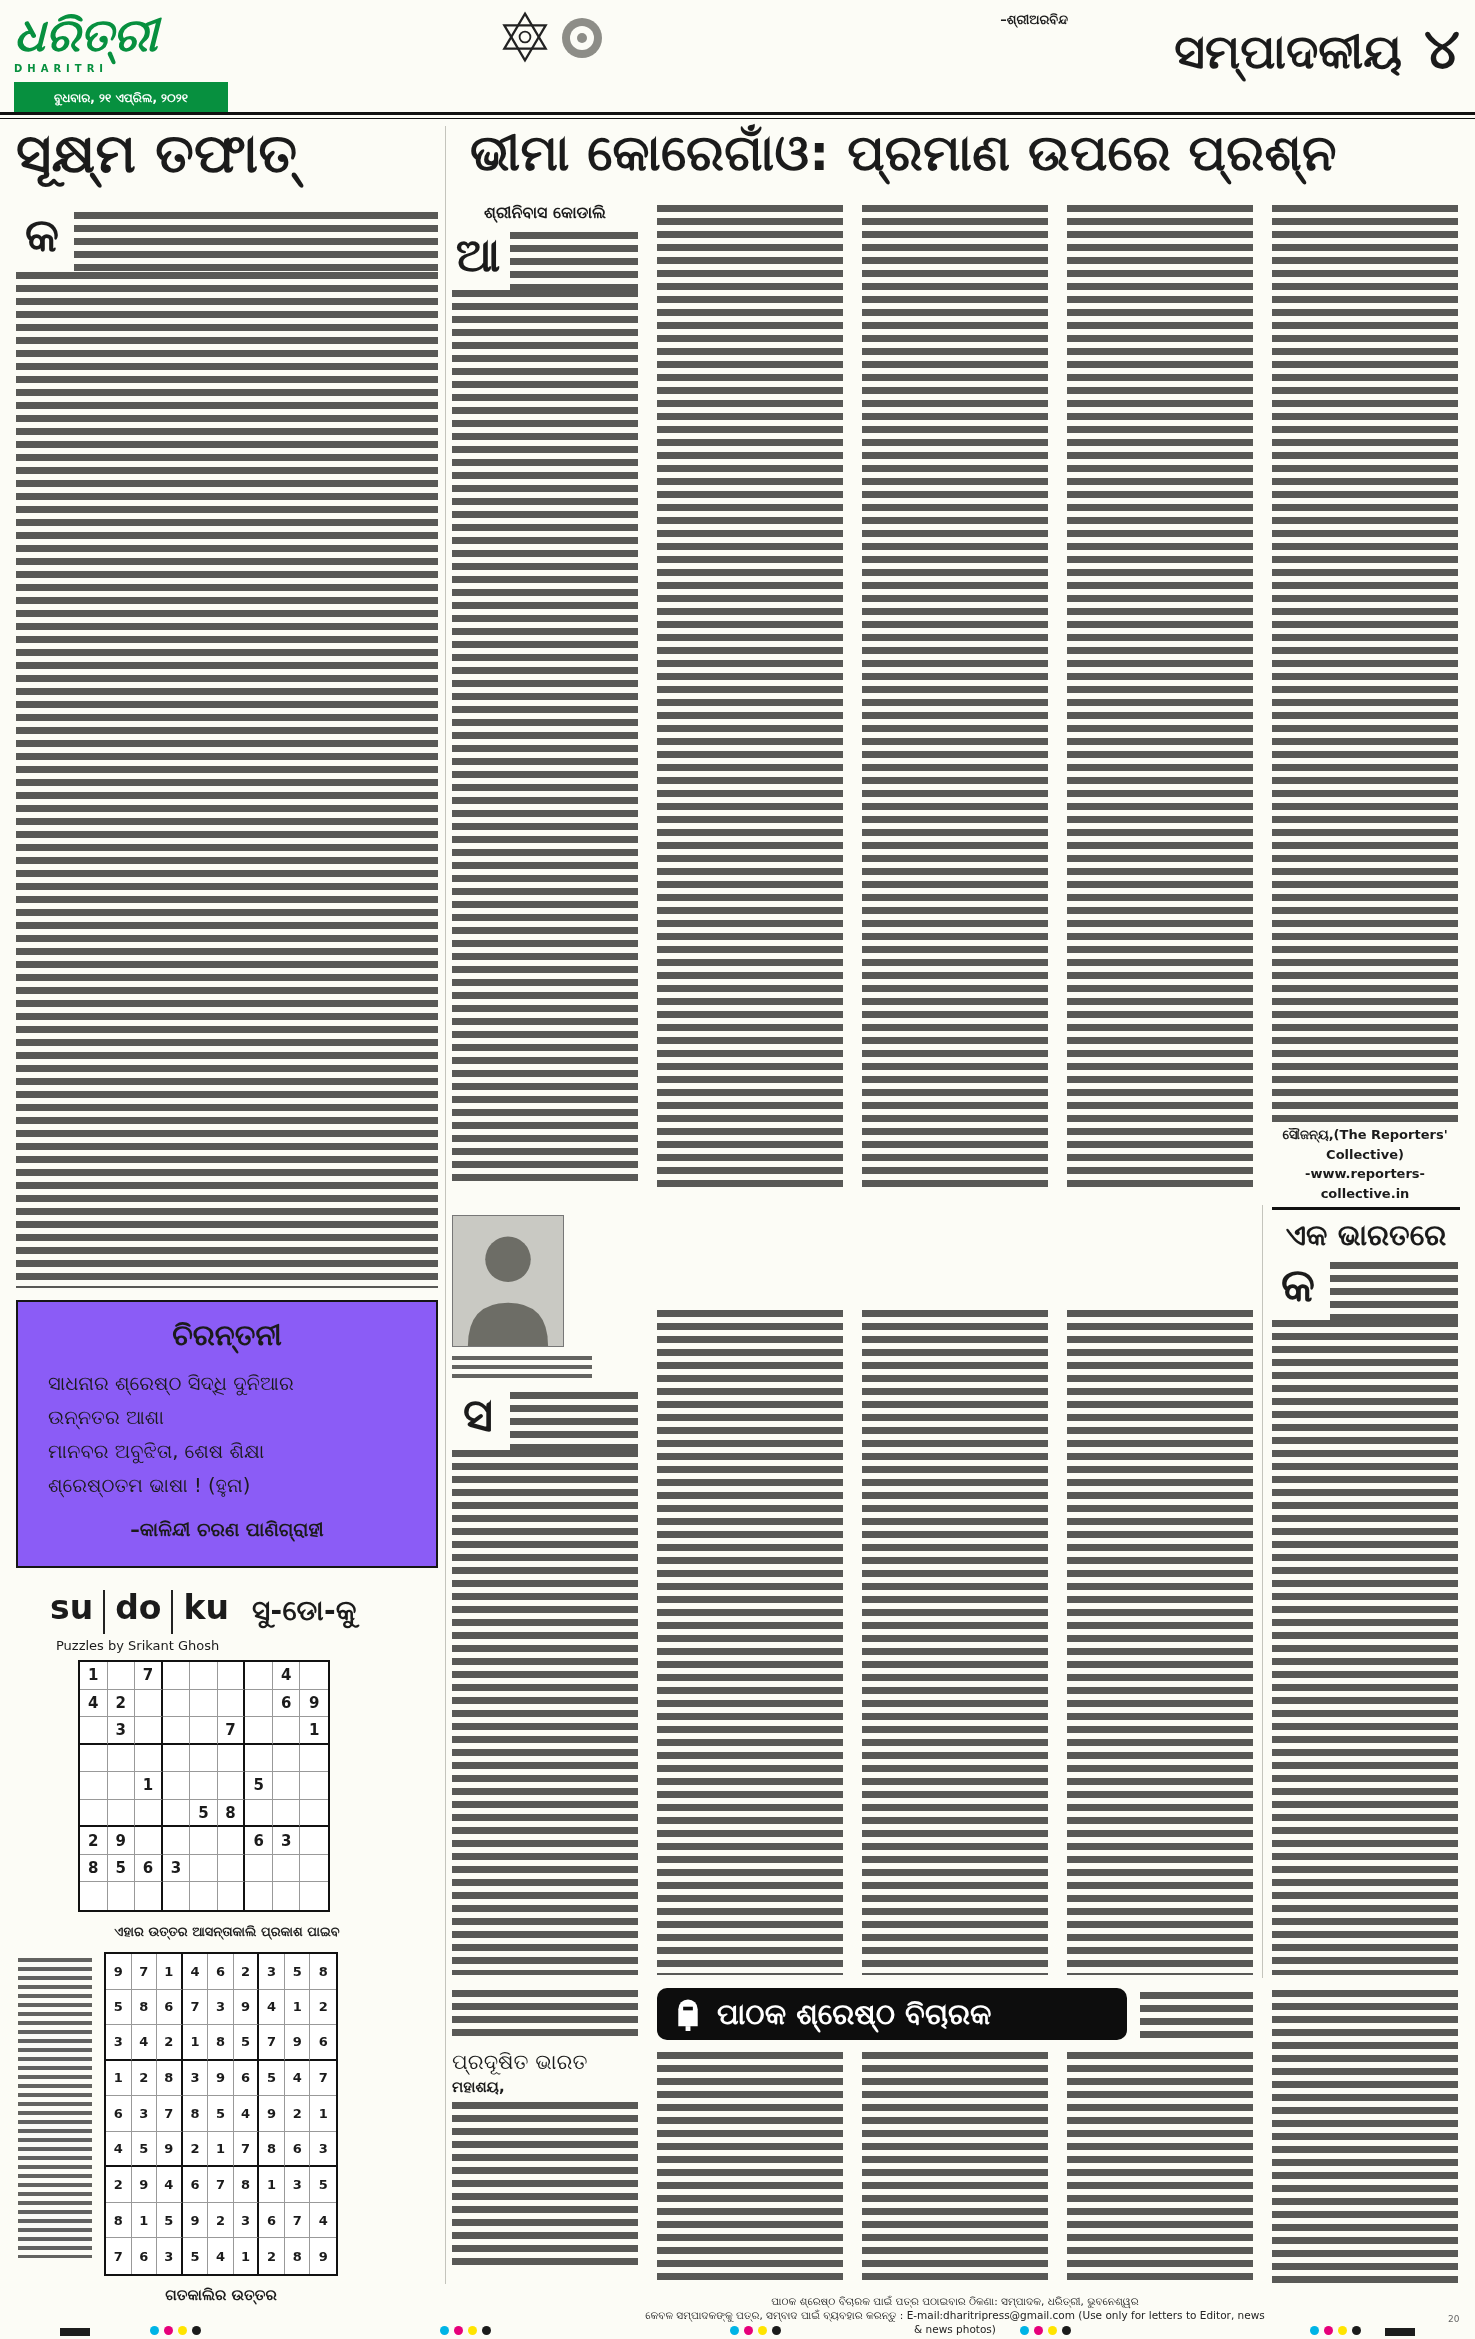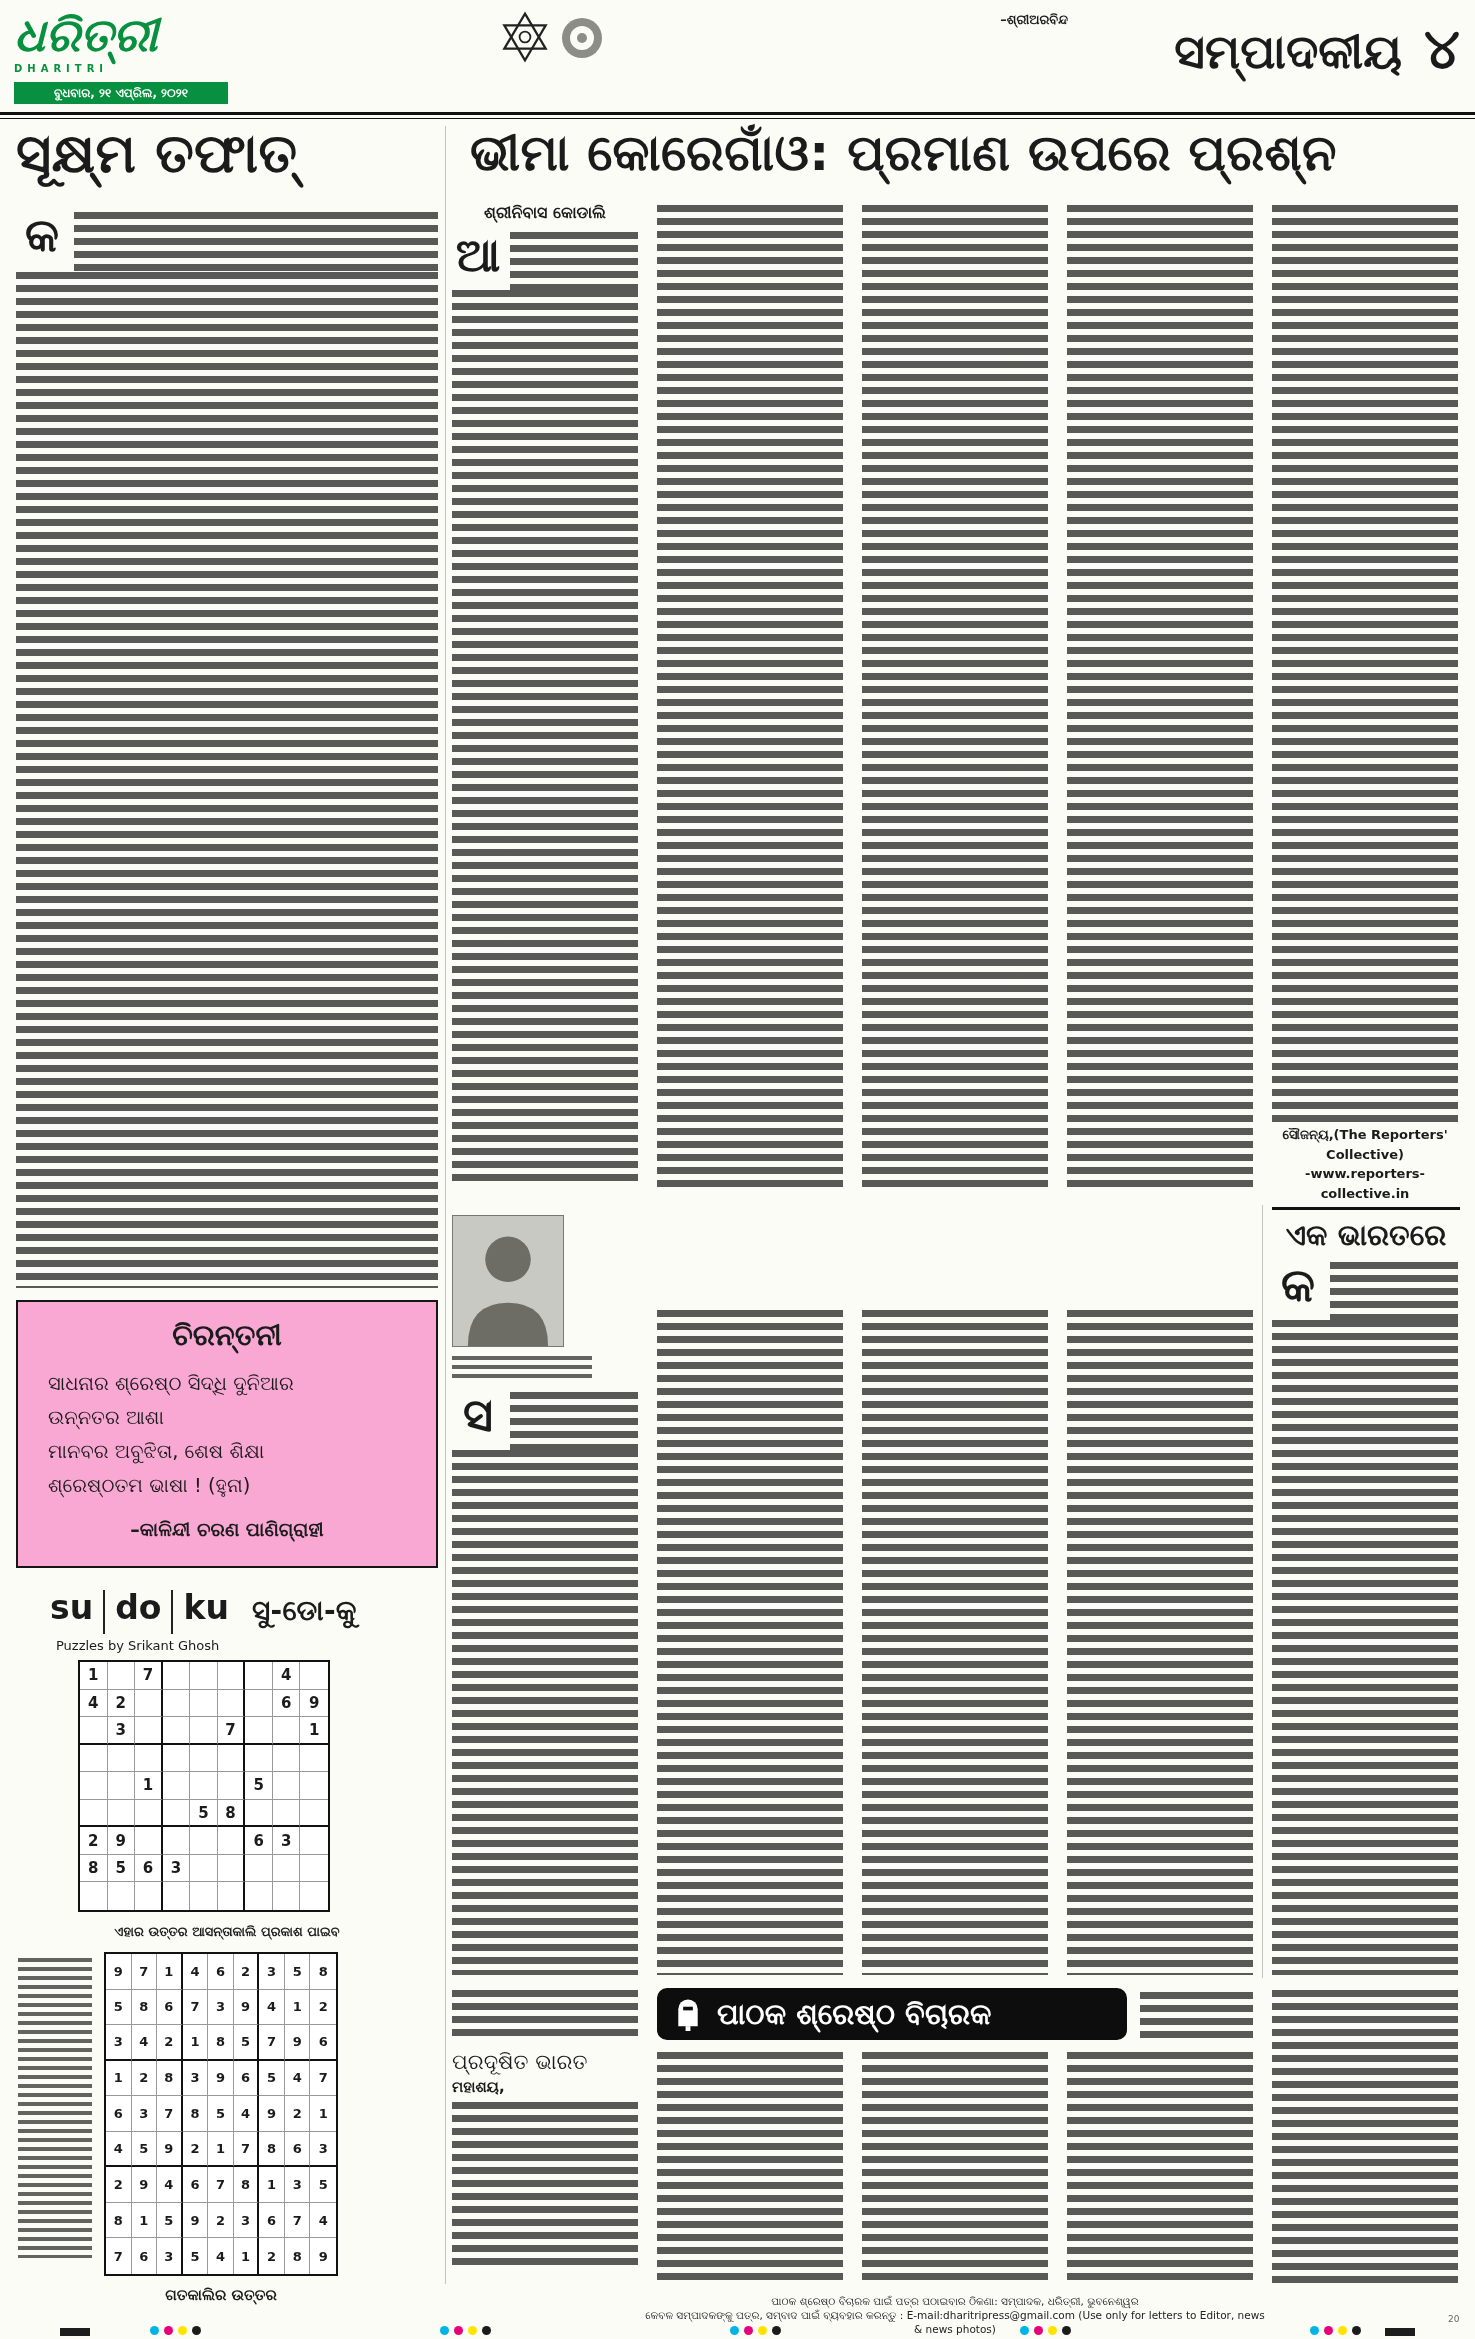--- a/index.html
+++ b/index.html
@@ -16,21 +16,21 @@
   .rule-h{background:#111}
   .rule-v{background:#c4c4bc}
   .mast-title{font-size:46px;font-weight:bold;font-style:italic;color:#07903f;line-height:1.2}
   .mast-sub{font-size:10px;letter-spacing:5px;color:#07903f;font-weight:bold}
   .date-strip{background:#07903f;color:#fff;font-size:12px;display:flex;align-items:center;justify-content:center;font-weight:bold}
   .quote{font-size:12.3px;line-height:1.4;text-align:justify}
   .quote-attr{font-size:13px;font-weight:bold;text-align:right;margin-top:2px}
   .sec-wrap{display:flex;align-items:baseline;justify-content:flex-end;gap:22px}
   .sec-title{font-size:47px;font-weight:bold}
   .sec-num{font-size:56px;font-weight:bold}
-  .box{border:2.5px solid #161616;background:#f9a8d4}
+  .box{border:2.5px solid #161616;background:#8b5cf6}
   .chir-title{font-size:29px;font-weight:bold;text-align:center;margin-bottom:14px}
   .chir-line{font-size:19.5px;line-height:1.75;padding-left:10px}
   .chir-attr{font-size:19px;font-weight:bold;text-align:center;margin-top:14px}
   .sudoku-logo{display:flex;}
   .sudoku-logo span{font-size:33px;font-weight:bold;padding:0 10px;line-height:1.1}
   .sudoku-logo span + span{border-left:2px solid #222}
   .sgrid{display:grid;border:2.5px solid #111;background:#fff;grid-template-columns:repeat(9,1fr);grid-template-rows:repeat(9,1fr)}
   .scell{display:flex;align-items:center;justify-content:center;font-weight:bold}
   #sudoku-puzzle{font-size:15px}
   #sudoku-solution{font-size:13px}
@@ -47,21 +47,21 @@
 </style>
 </head>
 <body>
 
 <div class="page">
 
   <div class="abs" style="left:14px;top:8px;width:214px;height:72px">
     <div class="mast-title">ଧରିତ୍ରୀ</div>
     <div class="mast-sub">DHARITRI</div>
   </div>
-  <div class="abs date-strip" style="left:14px;top:82px;width:214px;height:22px">ବୁଧବାର, ୨୧ ଏପ୍ରିଲ, ୨୦୨୧</div>
+  <div class="abs date-strip" style="left:14px;top:82px;width:214px;height:32px">ବୁଧବାର, ୨୧ ଏପ୍ରିଲ, ୨୦୨୧</div>
 
   <div class="abs" style="left:498px;top:10px;width:54px;height:54px">
     <svg width="54" height="54" viewBox="0 0 60 60">
       <polygon points="30,4 53,43 7,43" fill="none" stroke="#222" stroke-width="2.5"></polygon>
       <polygon points="30,56 7,17 53,17" fill="none" stroke="#222" stroke-width="2.5"></polygon>
       <circle cx="30" cy="30" r="6" fill="none" stroke="#222" stroke-width="2"></circle>
     </svg>
   </div>
   <div class="abs" style="left:560px;top:16px;width:44px;height:44px">
     <svg width="44" height="44" viewBox="0 0 44 44">

